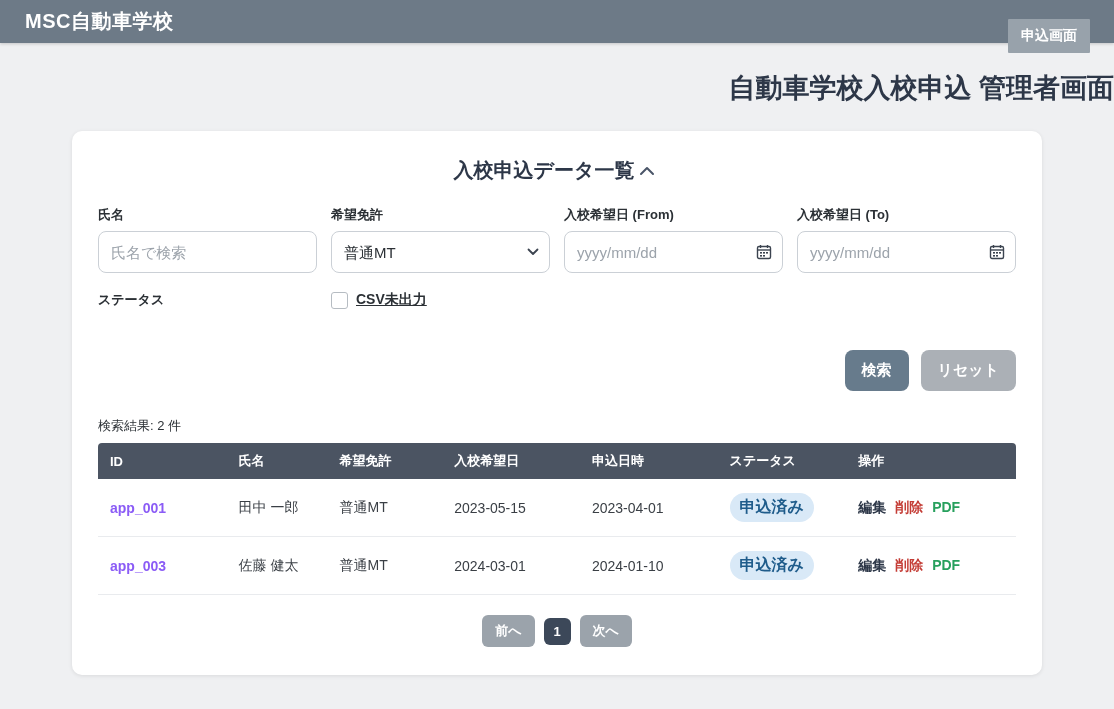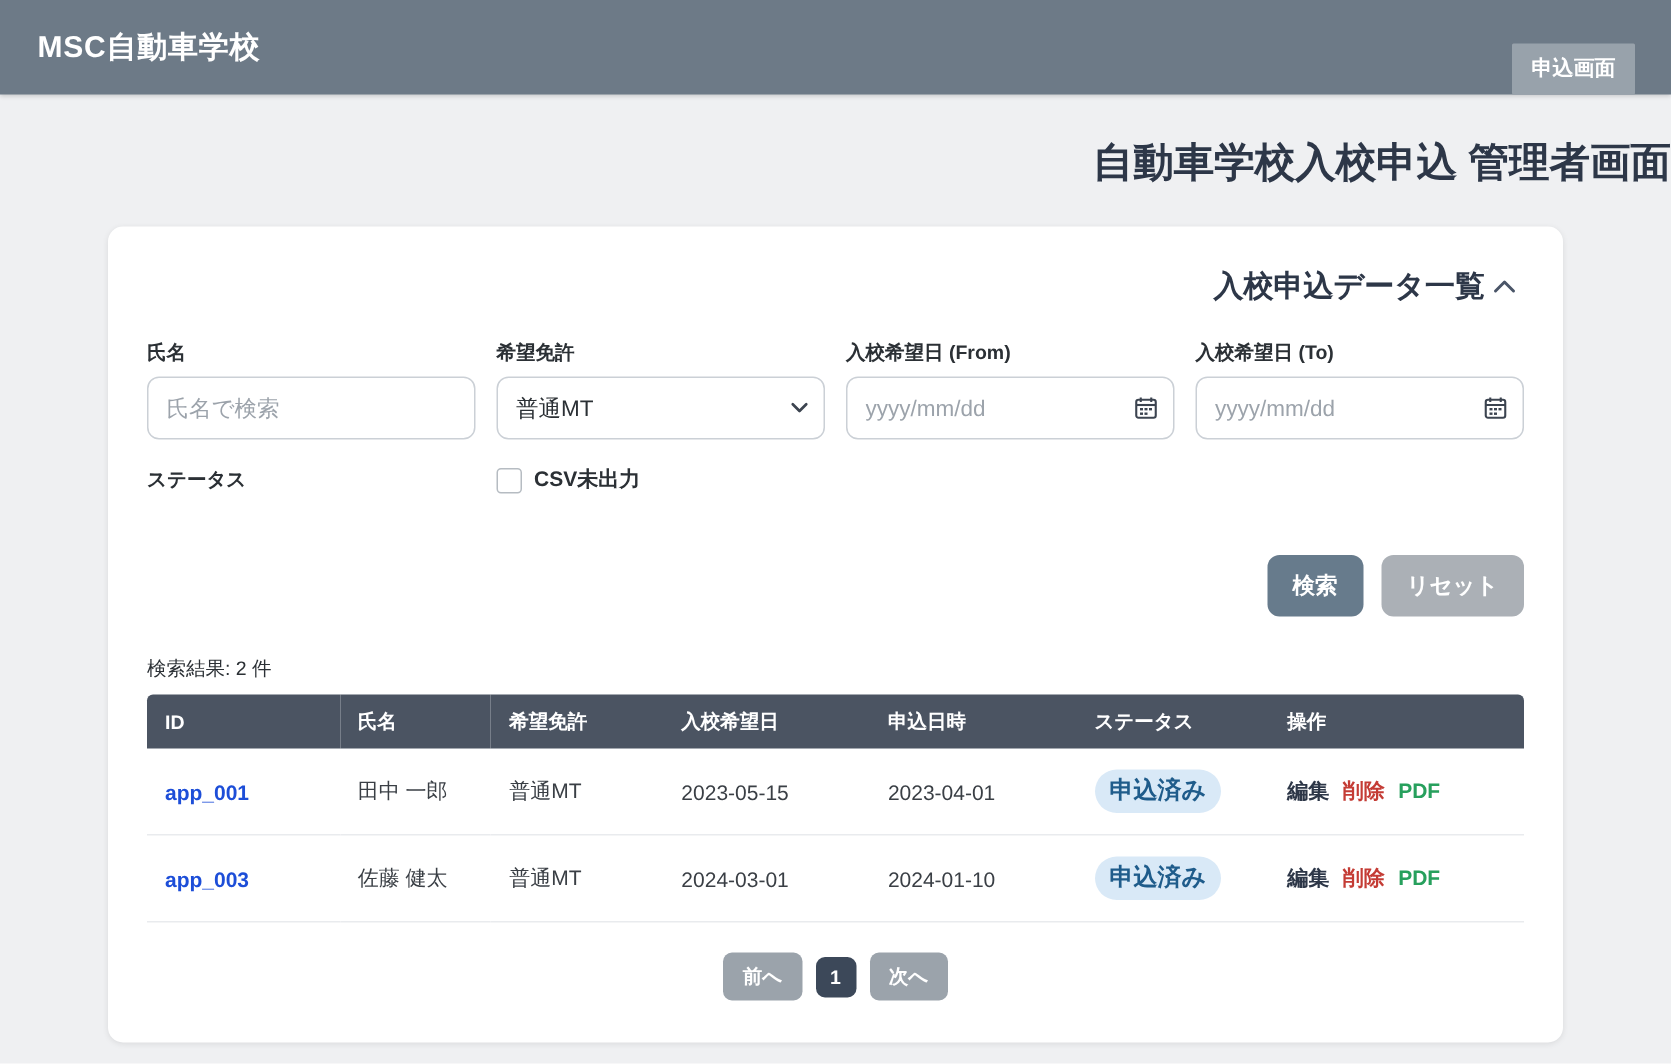--- a/index.html
+++ b/index.html
@@ -5,21 +5,21 @@
   * { margin:0; padding:0; box-sizing:border-box; }
   html,body { width:1114px; height:709px; }
   body {
     font-family:"Liberation Sans","DejaVu Sans",sans-serif;
     background:#eff0f2;
     color:#2d3748;
     overflow:hidden;
   }
   
   .appbar {
-    height:63px; background:#6d7a87;
+    height:43px; background:#6d7a87;
     display:flex; align-items:center; justify-content:space-between;
     padding:0 24px 0 25px;
     box-shadow:0 1px 3px rgba(0,0,0,.18);
   }
   .brand { color:#fff; font-size:20px; font-weight:bold; letter-spacing:.5px; }
   .nav-btn {
     background:#98a2ab; color:#fff; border:none; border-radius:1px;
     font-size:14px; font-weight:bold; padding:8px 13px; cursor:pointer;
     font-family:inherit;
     margin-top:29px;
@@ -28,21 +28,21 @@
   .page-title {
     text-align:right; font-size:27px; font-weight:bold; color:#2d3748;
     margin-top:27px;
   }
   
   .card {
     width:970px; margin:25px auto 0 auto; background:#fff;
     border-radius:10px; box-shadow:0 1px 4px rgba(0,0,0,.09);
     padding:26px 26px 28px 26px;
   }
-  .card-head { display:flex; align-items:center; justify-content:flex-end; }
+  .card-head { display:flex; align-items:center; justify-content:center; }
   .card-title { font-size:20px; font-weight:bold; color:#2d3748; }
   .collapse-btn { background:none; border:none; cursor:pointer; padding:4px; line-height:0; }
   
   .filters {
     display:grid; grid-template-columns:repeat(4,1fr);
     column-gap:14px; row-gap:18px; margin-top:22px;
   }
   .field label {
     display:block; font-size:13px; font-weight:bold; color:#2b3035; margin-bottom:7px;
   }
@@ -58,21 +58,21 @@
   }
   .ctl-icon {
     position:absolute; right:11px; top:50%; transform:translateY(-50%);
     line-height:0; pointer-events:none; color:#3c4450;
   }
   .checkbox-field { align-self:end; padding-bottom:11px; display:flex; align-items:center; gap:8px; }
   .checkbox-field input {
     width:17px; height:17px; accent-color:#fff; border:1px solid #b6bcc2;
     appearance:none; -webkit-appearance:none; border-radius:3px; background:#fff; cursor:pointer;
   }
-  .checkbox-field span { font-size:14px; font-weight:bold; color:#2b3035; }
+  .checkbox-field span { font-size:14px; font-weight:bold; color:#2b3035;text-decoration:underline; }
   
   .filter-actions { display:flex; justify-content:flex-end; gap:12px; margin-top:30px; }
   .btn {
     border:none; border-radius:8px; color:#fff; font-weight:bold; font-size:15px;
     padding:11px 17px; cursor:pointer; font-family:Liberation Sans, sans-serif;
   }
   .btn-primary { background:#677b8c; }
   .btn-muted { background:#abb0b6; }
   
   .result-count { font-size:13px; color:#2b3035; margin-top:26px; }
@@ -80,21 +80,21 @@
   thead th {
     background:#4b5462; color:#fff; font-size:13px; font-weight:bold;
     text-align:left; padding:9px 12px; white-space:nowrap;
   }
   thead th:first-child { border-top-left-radius:4px; border-bottom-left-radius:0; }
   thead th:last-child { border-top-right-radius:4px; }
   tbody td {
     padding:14px 12px; font-size:14px; color:#3a3f45;
     border-bottom:1px solid #e9ebee; white-space:nowrap;
   }
-  td.cell-id { font-weight:bold; color:#1d4ed8; }
+  td.cell-id { font-weight:bold; color:#8b5cf6; }
   .badge {
     display:inline-block; background:#d9e9f7; color:#1f5c8b;
     font-size:16px; font-weight:bold; padding:4px 10px; border-radius:999px;
   }
   .actions { display:flex; gap:9px; }
   .link { font-size:14px; font-weight:bold; text-decoration:none; cursor:pointer; }
   .link-edit { color:#2d3748; }
   .link-delete { color:#c43c35; }
   .link-pdf { color:#27a05d; }
   

